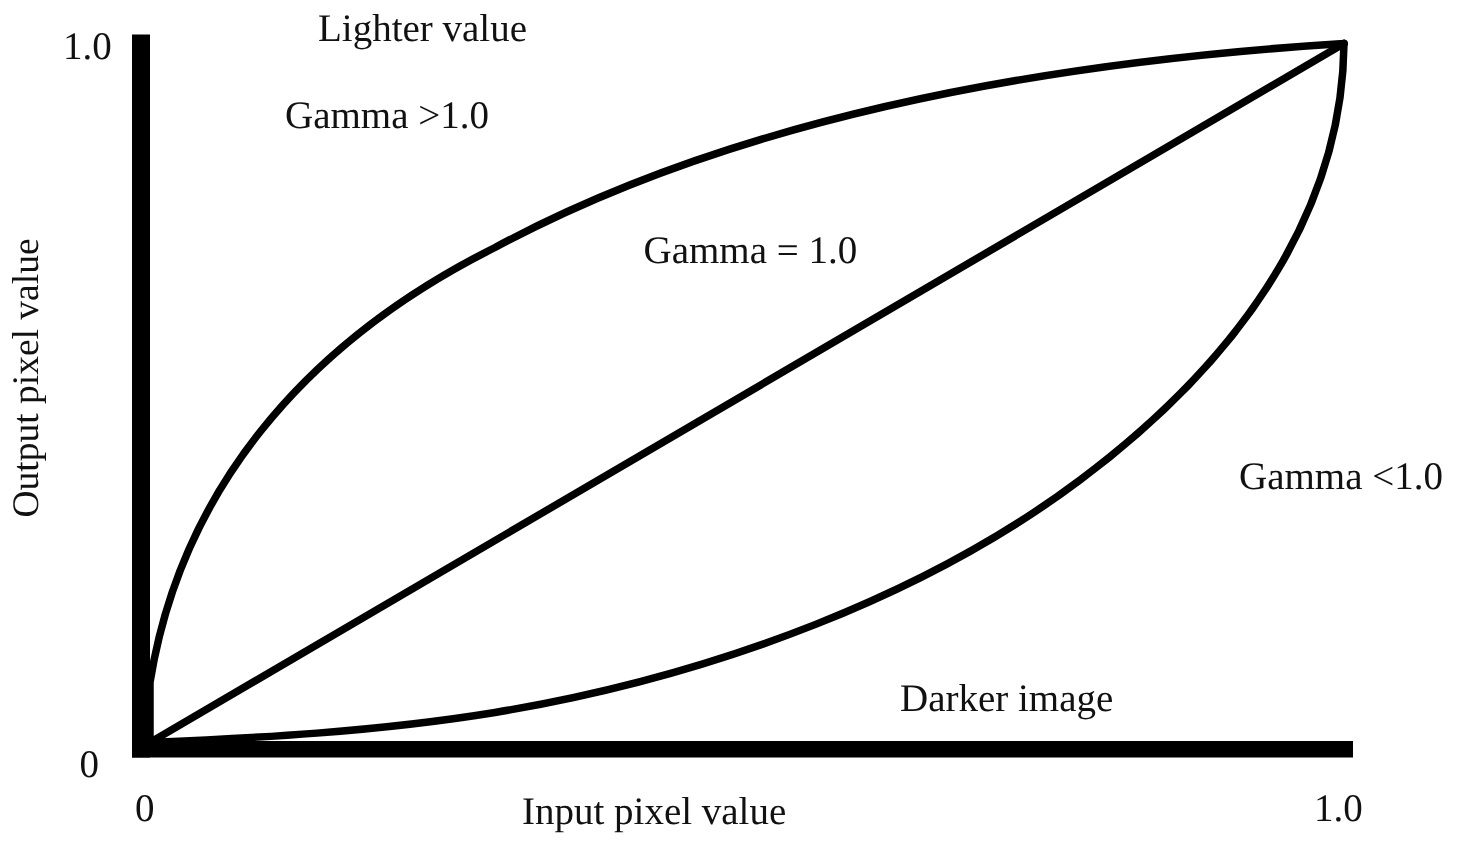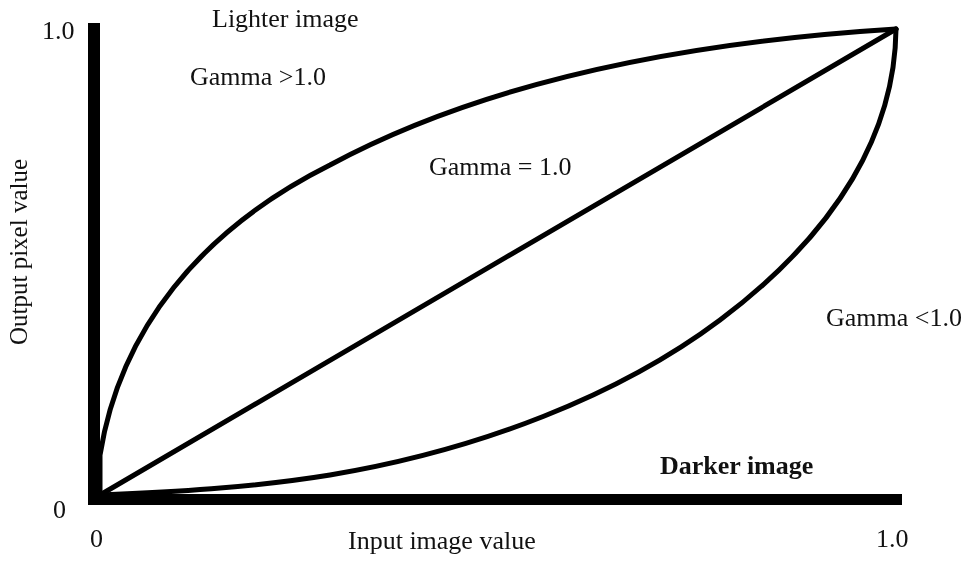--- a/index.html
+++ b/index.html
@@ -18,25 +18,25 @@
   <rect x="88" y="23" width="12" height="482" fill="#000"></rect>
   <rect x="88" y="494" width="814" height="11" fill="#000"></rect>
 
   <line x1="100" y1="495" x2="896" y2="29" stroke="#000" stroke-width="5" stroke-linecap="round"></line>
 
   <path d="M100,495 L100,455 C120,330 200,230 330,165 C460,95 640,45 896,29" fill="none" stroke="#000" stroke-width="5" stroke-linecap="round"></path>
 
   <path d="M100,495 C170,492 250,488 330,475 C480,450 620,395 720,320 C840,230 895,130 896,29" fill="none" stroke="#000" stroke-width="5" stroke-linecap="round"></path>
 </svg>
 
-<div class="lbl" style="left:212px; top:6px;">Lighter image</div>
+<div class="lbl" style="left:212px; top:6px;">Lighter value</div>
 <div class="lbl" style="left:190px; top:64px;">Gamma &gt;1.0</div>
 <div class="lbl" style="left:429px; top:154px;font-family:Liberation Serif, serif;">Gamma = 1.0</div>
 <div class="lbl" style="left:793px; top:305px;margin-left:33px;">Gamma &lt;1.0</div>
-<div class="lbl" style="left:660px; top:453px;font-weight:bold;">Darker image</div>
+<div class="lbl" style="left:600px; top:453px;">Darker image</div>
 
 <div class="lbl" style="left:42px; top:18px;">1.0</div>
 <div class="lbl" style="left:53px; top:497px;">0</div>
 <div class="lbl" style="left:90px; top:526px;">0</div>
 <div class="lbl" style="left:876px; top:526px;">1.0</div>
 
-<div class="lbl" style="left:348px; top:528px;">Input image value</div>
+<div class="lbl" style="left:348px; top:528px;">Input pixel value</div>
 <div id="ylabel">Output pixel value</div>
 
 </body></html>

